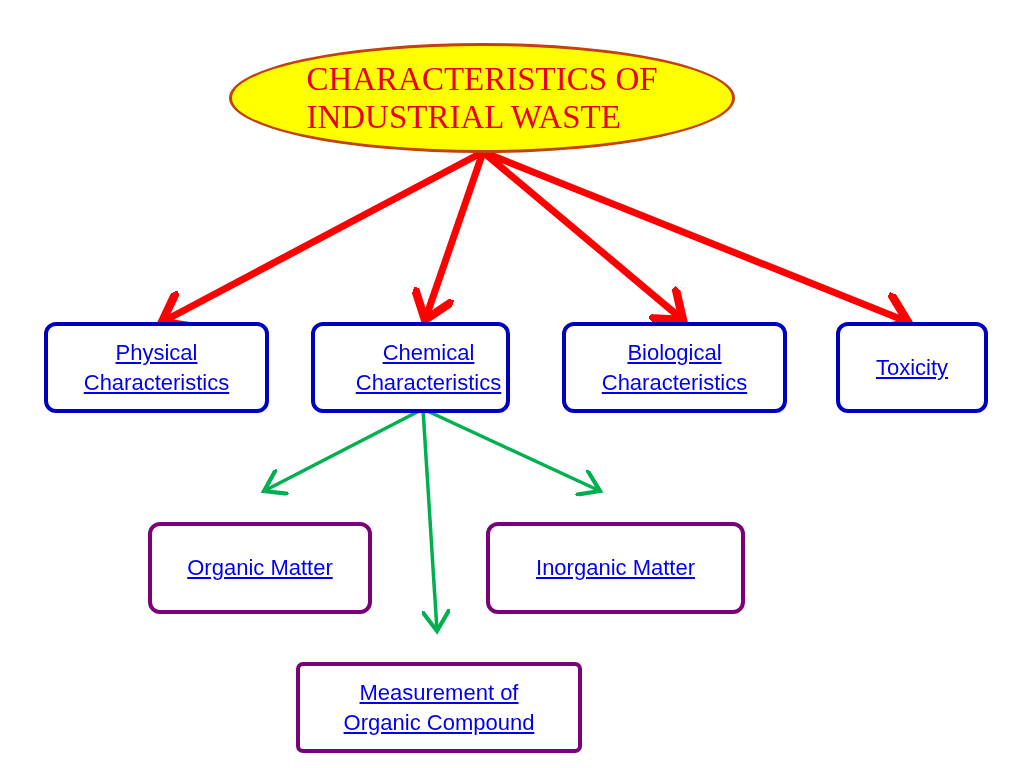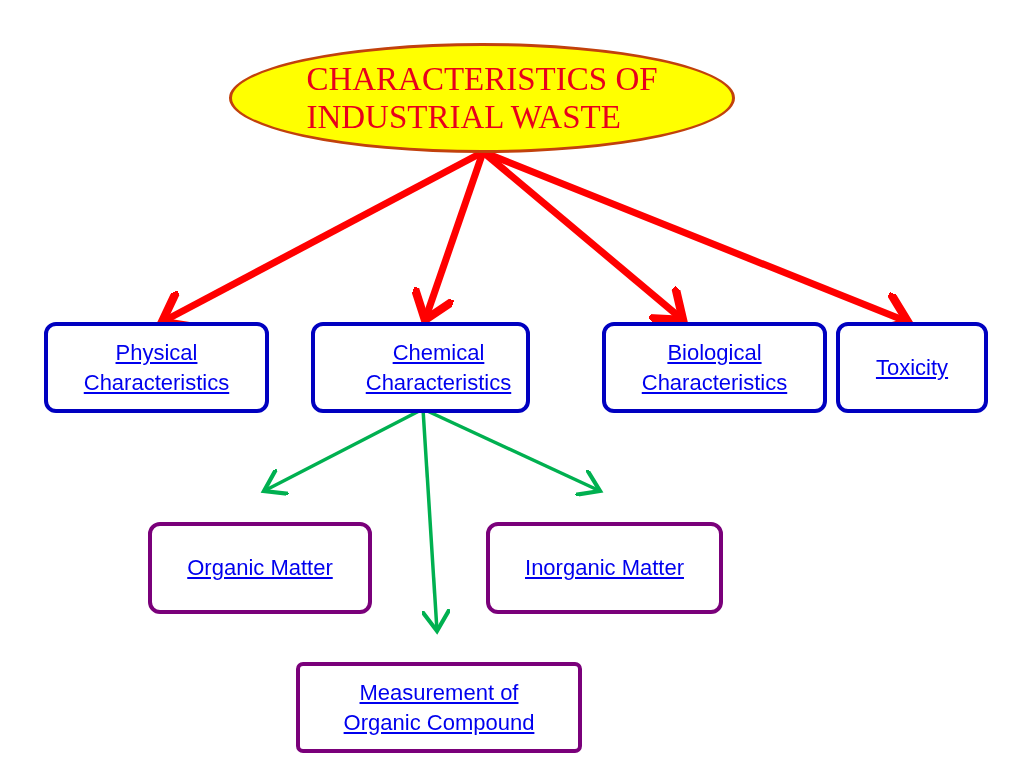--- a/index.html
+++ b/index.html
@@ -40,34 +40,34 @@
 
 <div class="ellipse">
   <span>CHARACTERISTICS OF
 INDUSTRIAL WASTE</span>
 </div>
 
 <div class="box blue" style="left:44px;top:322px;width:225px;height:91px;">
   <a>Physical
 Characteristics</a>
 </div>
-<div class="box blue" style="left:311px;top:322px;width:219px;height:91px;padding-left:36px;">
+<div class="box blue" style="left:311px;top:322px;width:199px;height:91px;padding-left:36px;">
   <a>Chemical
 Characteristics</a>
 </div>
-<div class="box blue" style="left:602px;top:322px;width:225px;height:91px;">
+<div class="box blue" style="left:562px;top:322px;width:225px;height:91px;">
   <a>Biological
 Characteristics</a>
 </div>
 <div class="box blue" style="left:836px;top:322px;width:152px;height:91px;">
   <a>Toxicity</a>
 </div>
 
 <div class="box purple" style="left:148px;top:490px;width:224px;height:92px;">
   <a>Organic Matter</a>
 </div>
-<div class="box purple" style="left:486px;top:490px;width:237px;height:92px;">
+<div class="box purple" style="left:486px;top:490px;width:259px;height:92px;">
   <a>Inorganic Matter</a>
 </div>
 <div class="box purple" style="left:296px;top:630px;width:286px;height:91px;border-radius:7px;">
   <a>Measurement of
 Organic Compound</a>
 </div>
 
 </body></html>

